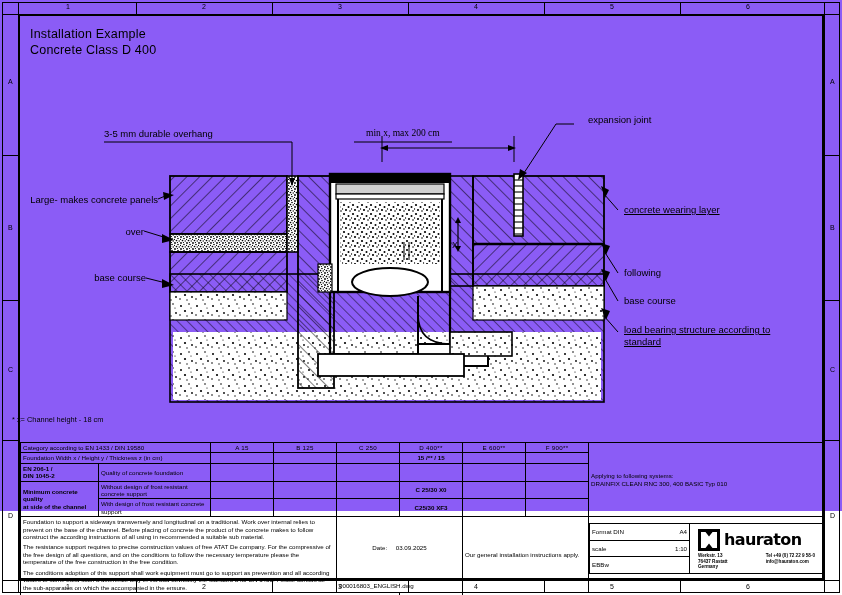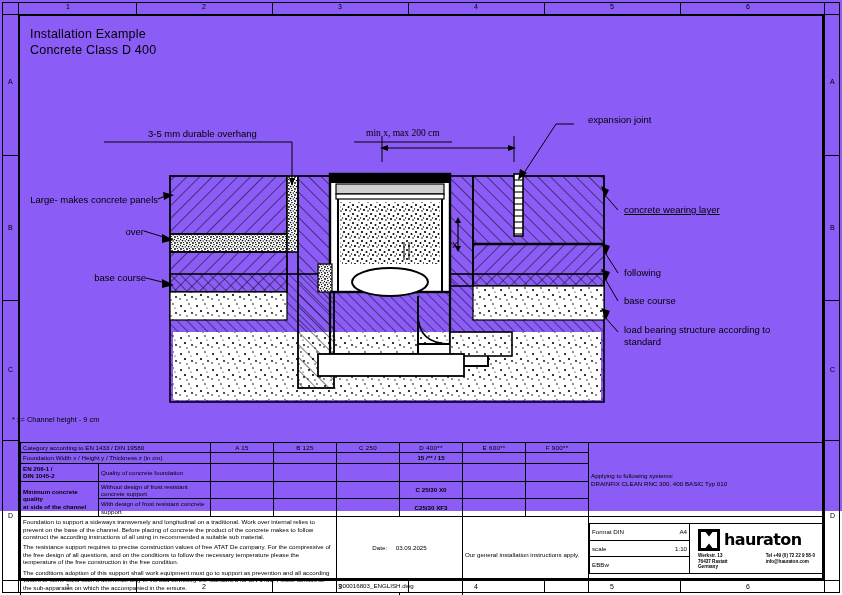--- a/index.html
+++ b/index.html
@@ -286,32 +286,32 @@
         <path d="M 592 232 L 583 229 L 588 241 Z" fill="#000" stroke="none"></path>
 
         <path d="M 600 287 L 586 263"></path>
         <path d="M 592 258 L 583 255 L 588 267 Z" fill="#000" stroke="none"></path>
 
         <path d="M 600 318 L 586 302"></path>
         <path d="M 592 297 L 583 294 L 588 306 Z" fill="#000" stroke="none"></path>
       </g>
     </svg>
 
-    <div class="anno" style="left:86px;top:114px;margin-left:44px;">3-5 mm durable overhang</div>
+    <div class="anno" style="left:86px;top:114px;">3-5 mm durable overhang</div>
     <div class="anno r" style="left:-18px;top:180px;width:158px;">Large- makes concrete panels</div>
     <div class="anno r" style="left:40px;top:212px;width:86px;">over</div>
     <div class="anno r" style="left:30px;top:258px;width:98px;">base course</div>
     <div class="anno" style="left:348px;top:114px;font-family:Liberation Serif, serif;">min x, max 200 cm</div>
     <div class="anno" style="left:538px;top:100px;margin-left:32px;">expansion joint</div>
     <div class="anno" style="left:606px;top:190px;text-decoration:underline;">concrete wearing layer</div>
     <div class="anno" style="left:606px;top:253px;">following</div>
     <div class="anno" style="left:606px;top:281px;">base course</div>
-    <div class="anno wrap" style="left:606px;top:310px;width:178px;">load bearing structure according to standard</div>
+    <div class="anno wrap" style="left:606px;top:310px;width:178px;text-decoration:underline;">load bearing structure according to standard</div>
     <div class="anno" style="left:434px;top:226px;font-size:9px;">X</div>
-    <div class="anno" style="left:-6px;top:400px;font-size:7.4px;">* x= Channel height - 9 cm</div>
+    <div class="anno" style="left:-6px;top:400px;font-size:7.4px;">* x= Channel height - 18 cm</div>
   </div>
 
   <div id="titleblock">
     <table>
       <colgroup>
         <col style="width:78px">
           <col style="width:112px">
         <col style="width:63px">
           <col style="width:63px">
           <col style="width:63px">

